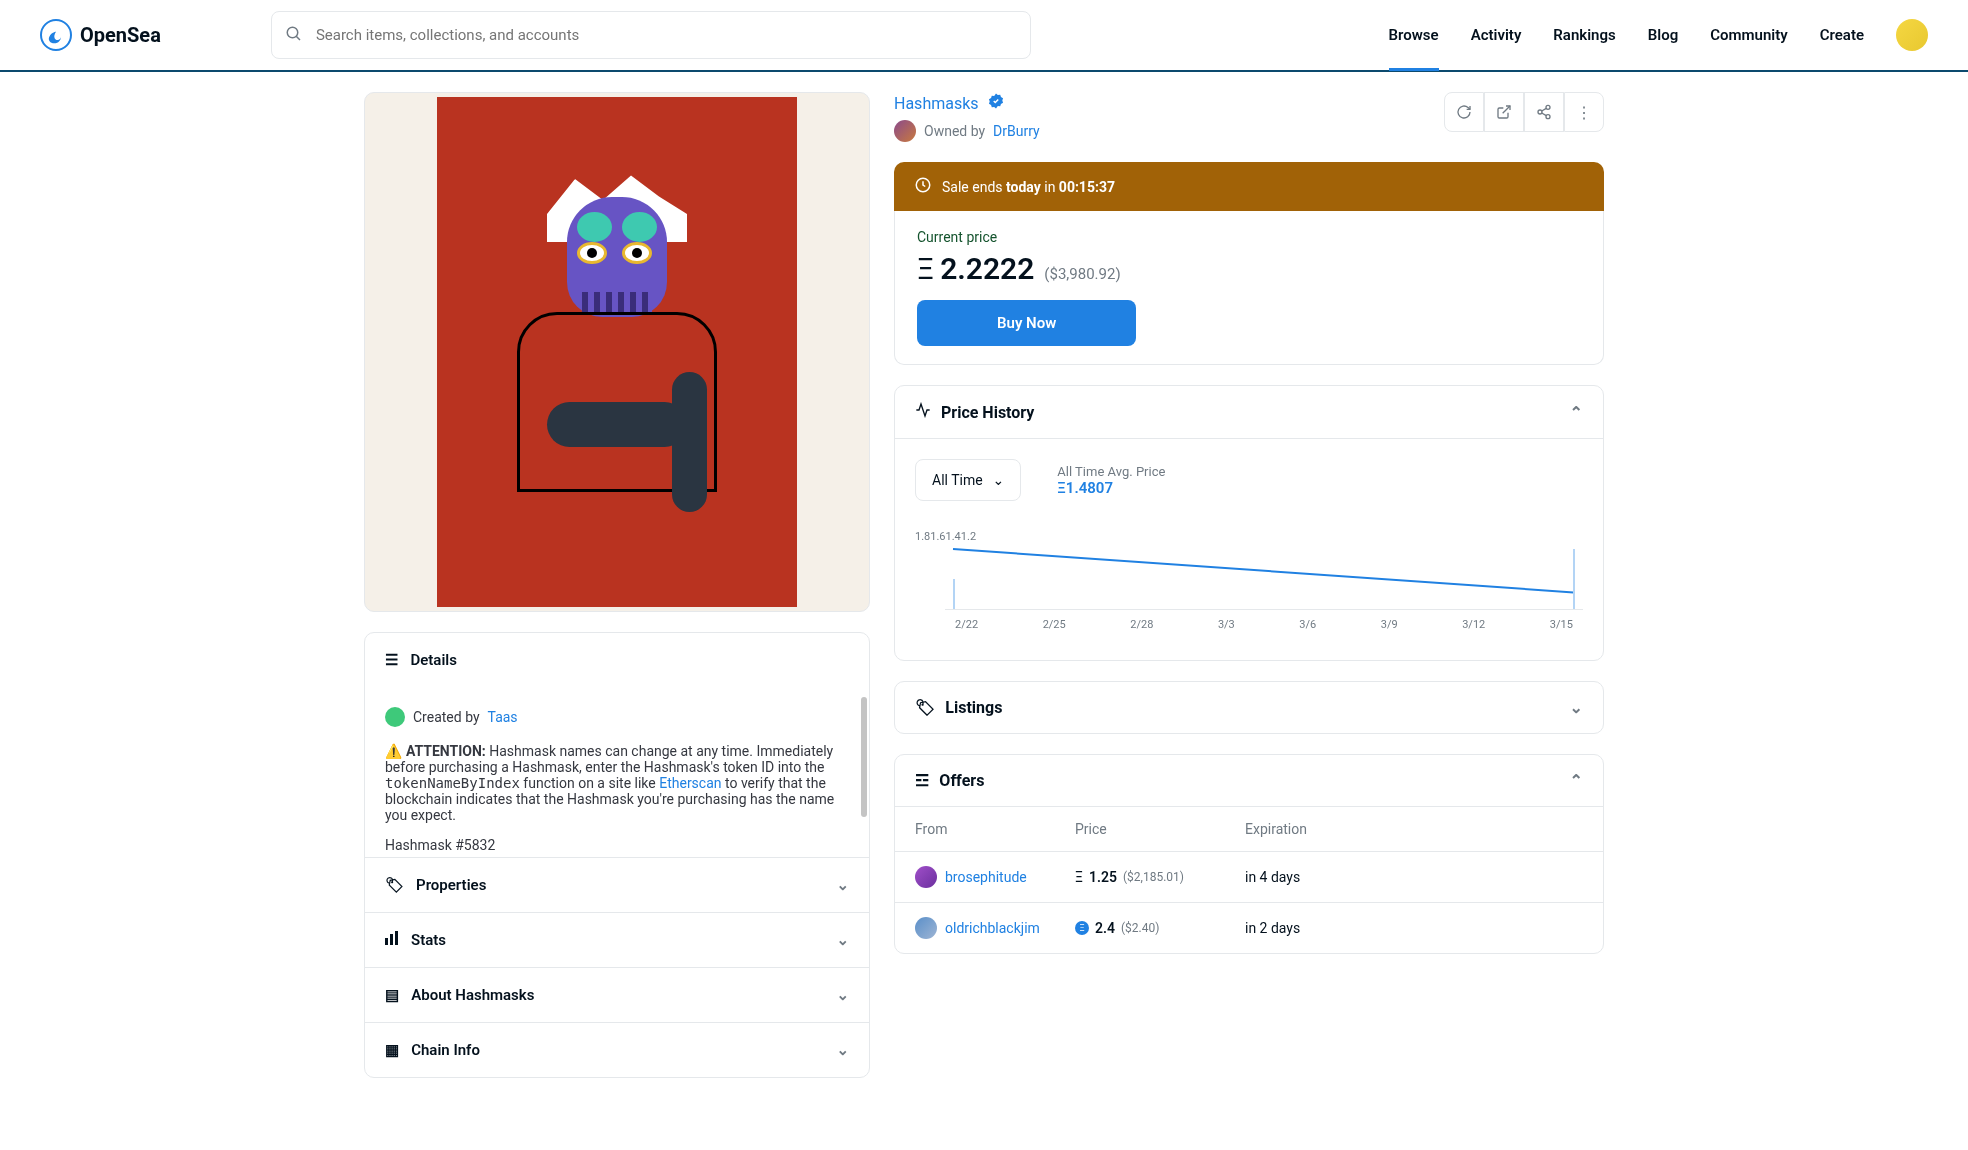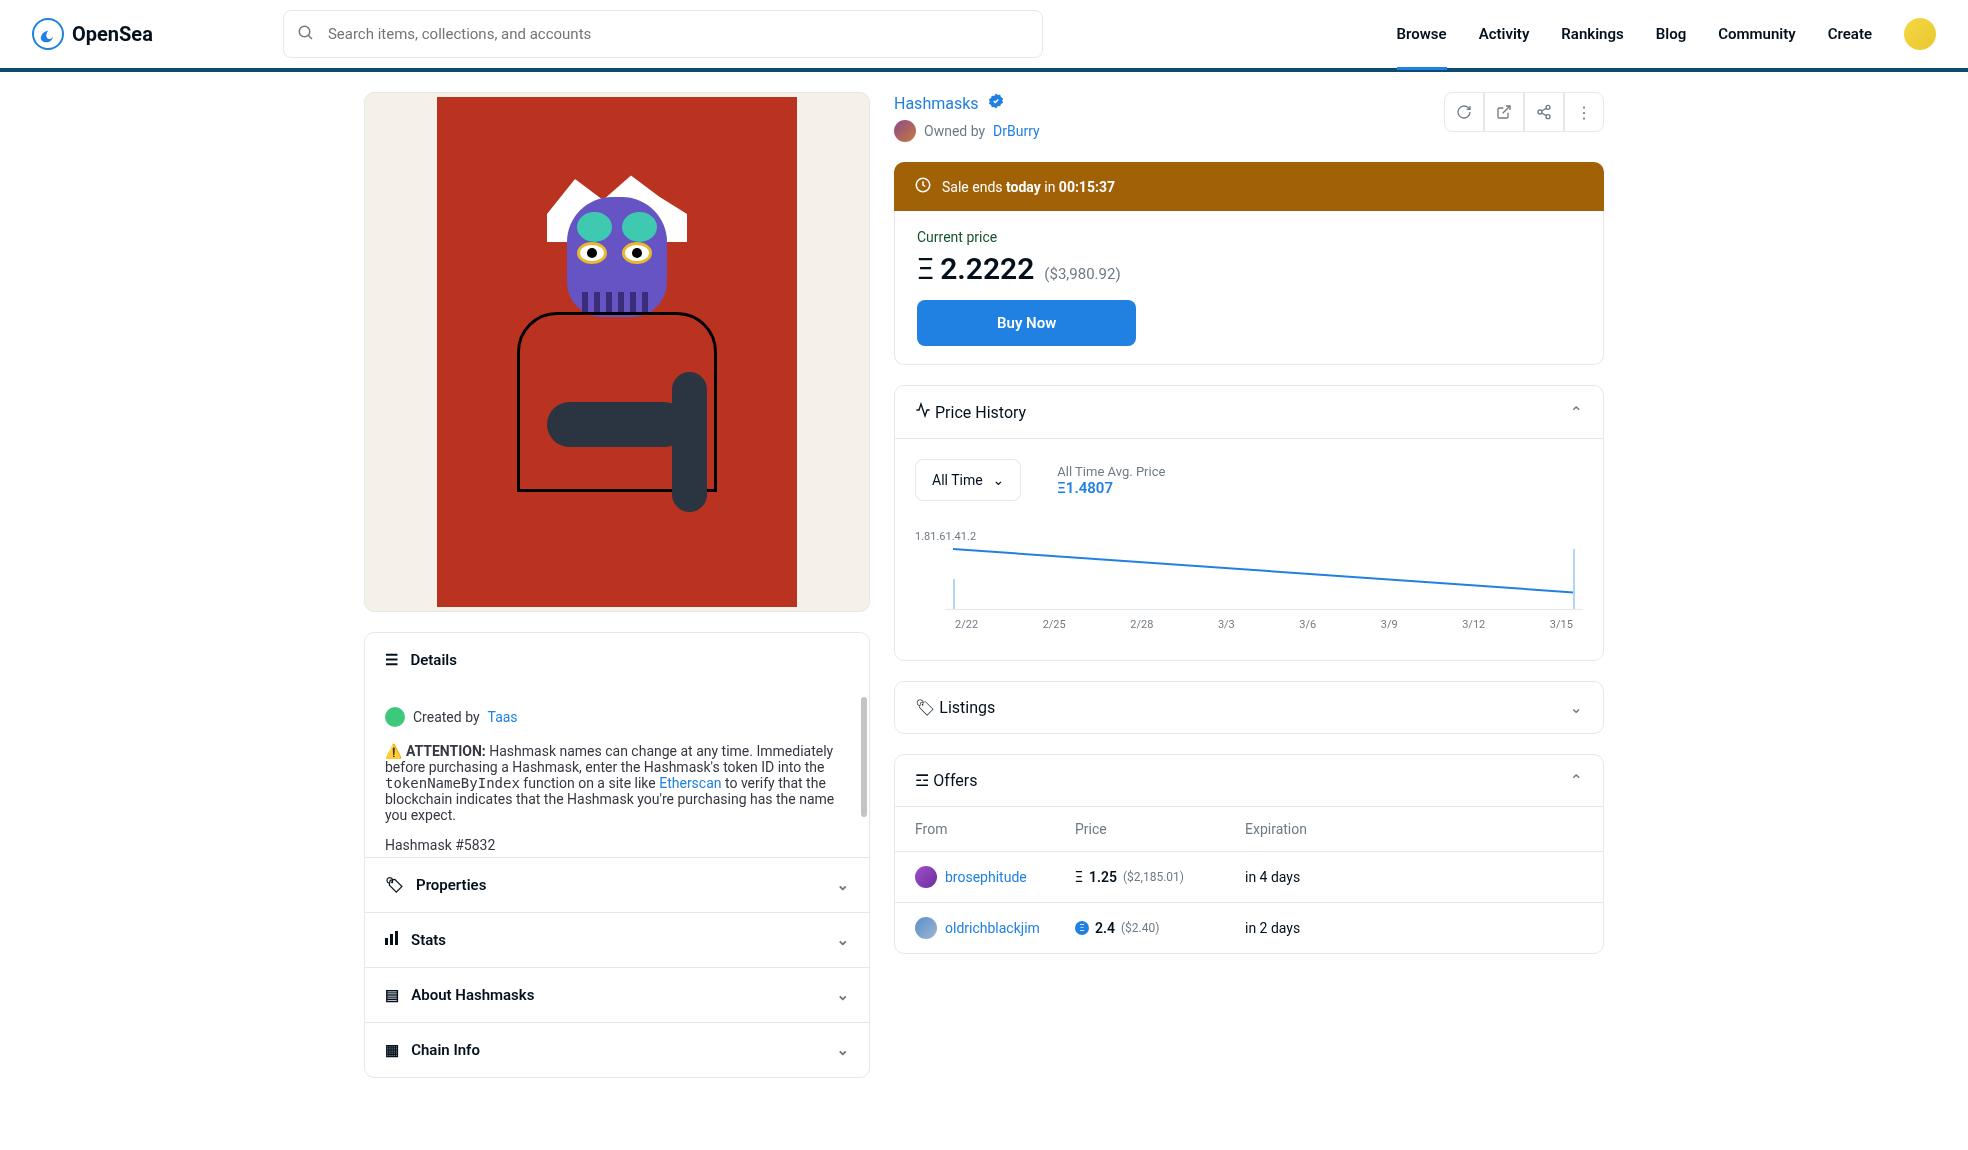--- a/index.html
+++ b/index.html
@@ -1,17 +1,17 @@
 <!DOCTYPE html>
 <html><head>
 <meta charset="utf-8">
 <style>
 *{box-sizing:border-box;margin:0;padding:0;font-family:-apple-system,BlinkMacSystemFont,"Segoe UI",Roboto,sans-serif}
 body{background:#fff;color:#04111d}
-.header{height:72px;border-bottom:4px solid #0c4a6e;display:flex;align-items:center;padding:0 32px;gap:20px}
+.header{height:72px;border-bottom:2px solid #0c4a6e;display:flex;align-items:center;padding:0 40px;}
 .logo{display:flex;align-items:center;gap:8px;font-weight:700;font-size:20px}
 .logo-icon{width:32px;height:32px;border-radius:50%;border:2px solid #2081e2;display:flex;align-items:center;justify-content:center}
 .logo-icon svg{width:20px;height:20px}
 .search{flex:1;max-width:760px;margin-left:110px;position:relative}
 .search input{width:100%;height:48px;border:1px solid #e5e8eb;border-radius:8px;padding:0 16px 0 44px;font-size:15px;outline:none}
 .search-icon{position:absolute;left:14px;top:14px;color:#707a83}
 .nav{display:flex;gap:32px;margin-left:auto;align-items:center}
 .nav a{text-decoration:none;color:#04111d;font-weight:600;font-size:15px;cursor:pointer}
 .nav a.active{border-bottom:3px solid #2081e2;padding-bottom:24px;margin-bottom:-27px}
 .avatar-btn{width:32px;height:32px;border-radius:50%;background:linear-gradient(135deg,#f5d742,#e8c830);cursor:pointer}
@@ -56,21 +56,21 @@
 .header-rel{position:relative}
 .sale-banner{background:#a16207;color:#fff;padding:14px 20px;border-radius:10px 10px 0 0;display:flex;align-items:center;gap:10px;font-size:14px}
 .price-box{border:1px solid #e5e8eb;border-top:none;border-radius:0 0 10px 10px;padding:18px 22px;margin-bottom:20px}
 .price-label{color:#14532d;font-size:14px;margin-bottom:6px}
 .price-row{display:flex;align-items:baseline;gap:10px;margin-bottom:14px}
 .eth{font-size:30px;font-weight:600;display:flex;align-items:center;gap:6px}
 .eth-sym{font-weight:400}
 .usd{color:#707a83;font-size:15px}
 .buy-btn{background:#2081e2;color:#fff;border:none;padding:14px 80px;border-radius:8px;font-size:15px;font-weight:600;cursor:pointer}
 .card{border:1px solid #e5e8eb;border-radius:10px;margin-bottom:20px}
-.card-header{padding:16px 20px;display:flex;align-items:center;gap:4px;font-weight:400;border-bottom:1px solid #e5e8eb;cursor:pointer}
+.card-header{padding:16px 20px;display:flex;align-items:center;gap:10px;font-weight:700;border-bottom:1px solid #e5e8eb;cursor:pointer}
 .card-header.collapsed{border-bottom:none}
 .card-header .chev{margin-left:auto;color:#707a83}
 .card-body{padding:20px}
 .history-top{display:flex;gap:36px;align-items:center;margin-bottom:29px}
 .time-select{border:1px solid #e5e8eb;border-radius:8px;padding:12px 16px;display:flex;align-items:center;gap:10px;cursor:pointer;font-size:14px}
 .avg-label{font-size:13px;color:#707a83}
 .avg-val{color:#2081e2;font-weight:600;font-size:15px}
 .chart{position:relative;height:110px;padding-left:30px}
 .y-axis{position:absolute;left:0;top:0;height:80px;display:flex;flex-direction:row;justify-content:space-between;font-size:11px;color:#707a83}
 .chart-area{position:relative;height:80px;border-bottom:1px solid #e5e8eb}

